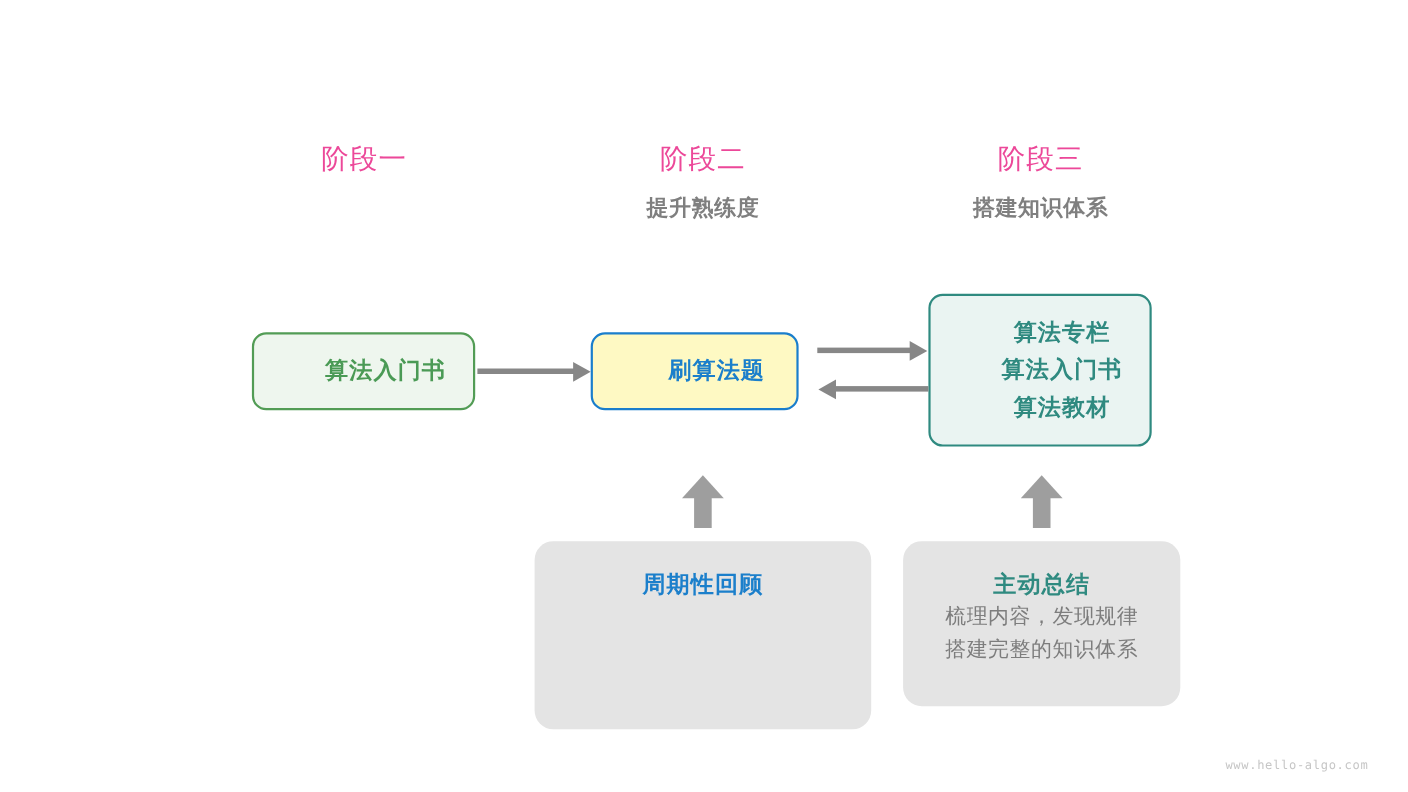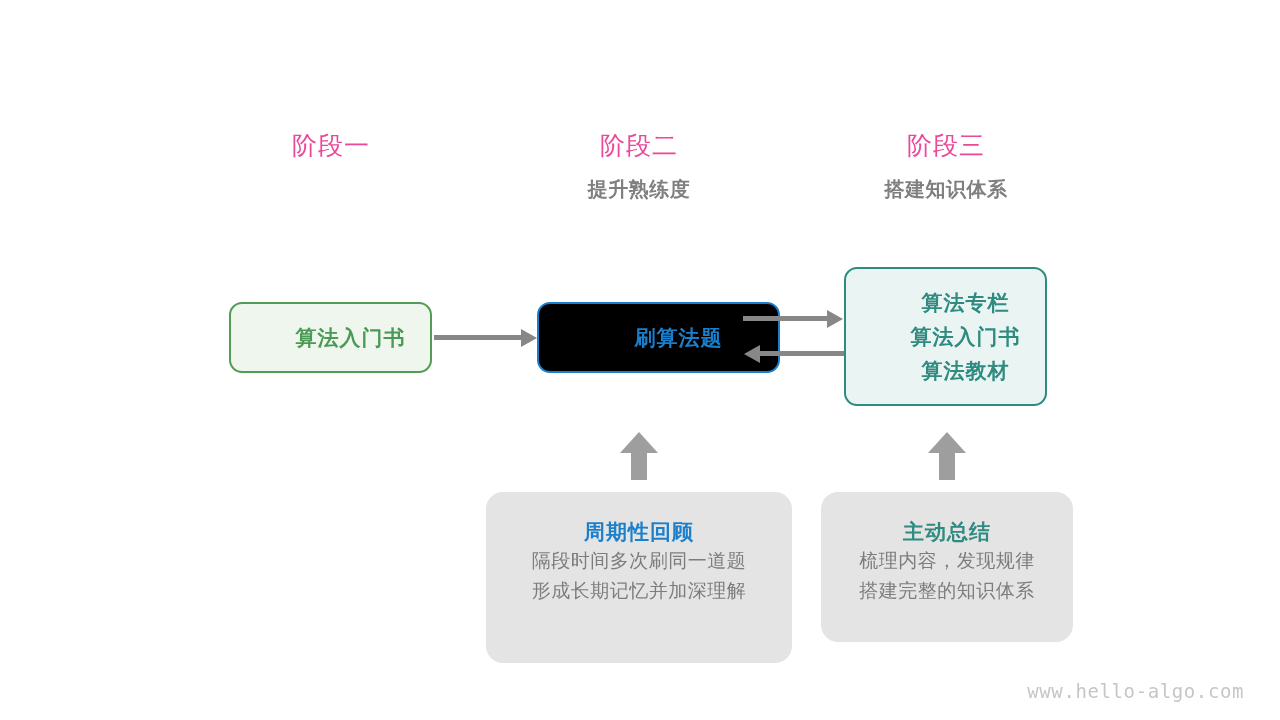--- a/index.html
+++ b/index.html
@@ -74,24 +74,24 @@
     width: 203px;
     height: 71px;
     border: 2px solid #529c55;
     background: #eef6ee;
   }
   #box-intro-book .box-line { color: #4a9a55; }
 
   #box-practice {
     left: 537px;
     top: 302px;
-    width: 243px;
+    width: 189px;
     height: 71px;
     border: 2.5px solid #1a7ecc;
-    background: #000000;
+    background: #fef9c3;
   }
   #box-practice .box-line { color: #1b7fcb; }
 
   #box-knowledge {
     left: 844px;
     top: 267px;
     width: 203px;
     height: 139px;
     border: 2px solid #2f8a80;
     background: #eaf4f2;
@@ -194,21 +194,21 @@
     height: 150px;
   }
   #card-summary .tip-title { color: #2f8a80; }
 
   
   #watermark {
     position: absolute;
     right: 36px;
     bottom: 18px;
     font-family: "DejaVu Sans Mono", "Liberation Mono", monospace;
-    font-size: 19px;
+    font-size: 11px;
     color: #c6c6c6;
     letter-spacing: 0.6px;
   }
 </style>
 </head>
 <body>
 
 <div class="canvas">
 
   <div class="stage-header" id="stage-1">
@@ -253,24 +253,20 @@
     <div class="shaft"></div>
   </div>
 
   <div class="block-arrow-up" id="block-arrow-summary">
     <div class="head"></div>
     <div class="shaft"></div>
   </div>
 
   <div class="tip-card" id="card-review">
     <span class="tip-title">周期性回顾</span>
-    <span class="tip-body-wrap">
-      <span class="tip-body">隔段时间多次刷同一道题</span>
-      <span class="tip-body">形成长期记忆并加深理解</span>
-    </span>
   </div>
 
   <div class="tip-card" id="card-summary">
     <span class="tip-title">主动总结</span>
     <span class="tip-body-wrap">
       <span class="tip-body">梳理内容，发现规律</span>
       <span class="tip-body">搭建完整的知识体系</span>
     </span>
   </div>
 

